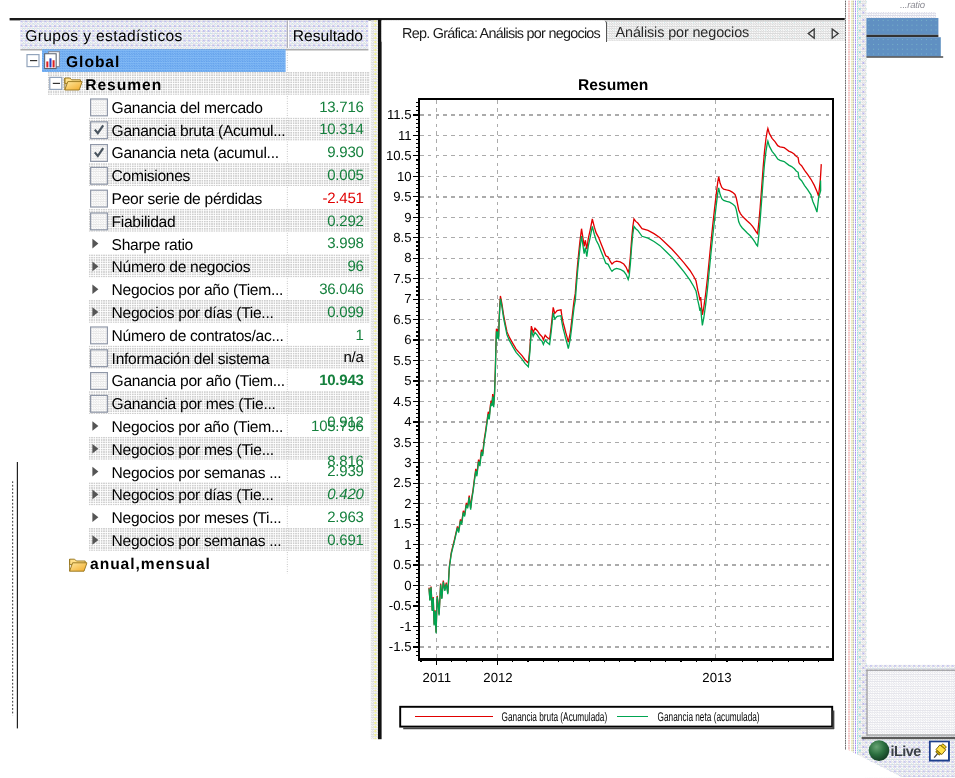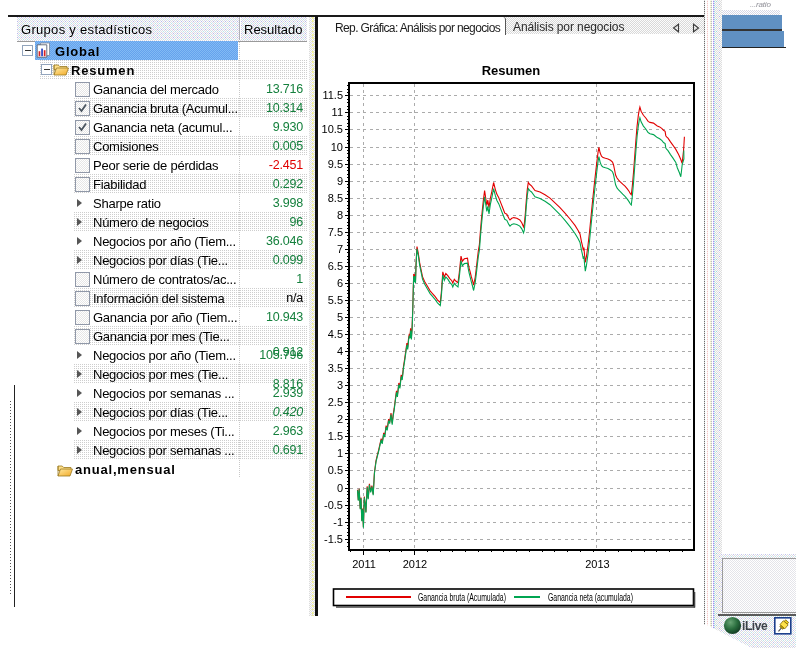--- a/index.html
+++ b/index.html
@@ -204,21 +204,21 @@
     <div class="dot-row" style="top:288px"></div>
     <div class="cbx" style="left:75px;top:291px">
       <svg width="13" height="13"></svg>
     </div>
     <div class="rt" style="top:291px">Información del sistema</div>
     <div class="rv" style="top:291px;color:#000;">n/a</div>
     <div class="cbx" style="left:75px;top:310px">
       <svg width="13" height="13"></svg>
     </div>
     <div class="rt" style="top:310px">Ganancia por año (Tiem...</div>
-    <div class="rv" style="top:310px;">10.943</div>
+    <div class="rv" style="top:310px;font-weight:bold;">10.943</div>
     <div class="dot-row" style="top:326px"></div>
     <div class="cbx" style="left:75px;top:329px">
       <svg width="13" height="13"></svg>
     </div>
     <div class="rt" style="top:329px">Ganancia por mes (Tie...</div>
     <div class="rv" style="top:329px;margin-top:16px;">0.912</div>
     <div class="arr" style="left:77px;top:351px"></div>
     <div class="rt" style="top:348px">Negocios por año (Tiem...</div>
     <div class="rv" style="top:348px;">105.796</div>
     <div class="dot-row" style="top:364px"></div>

